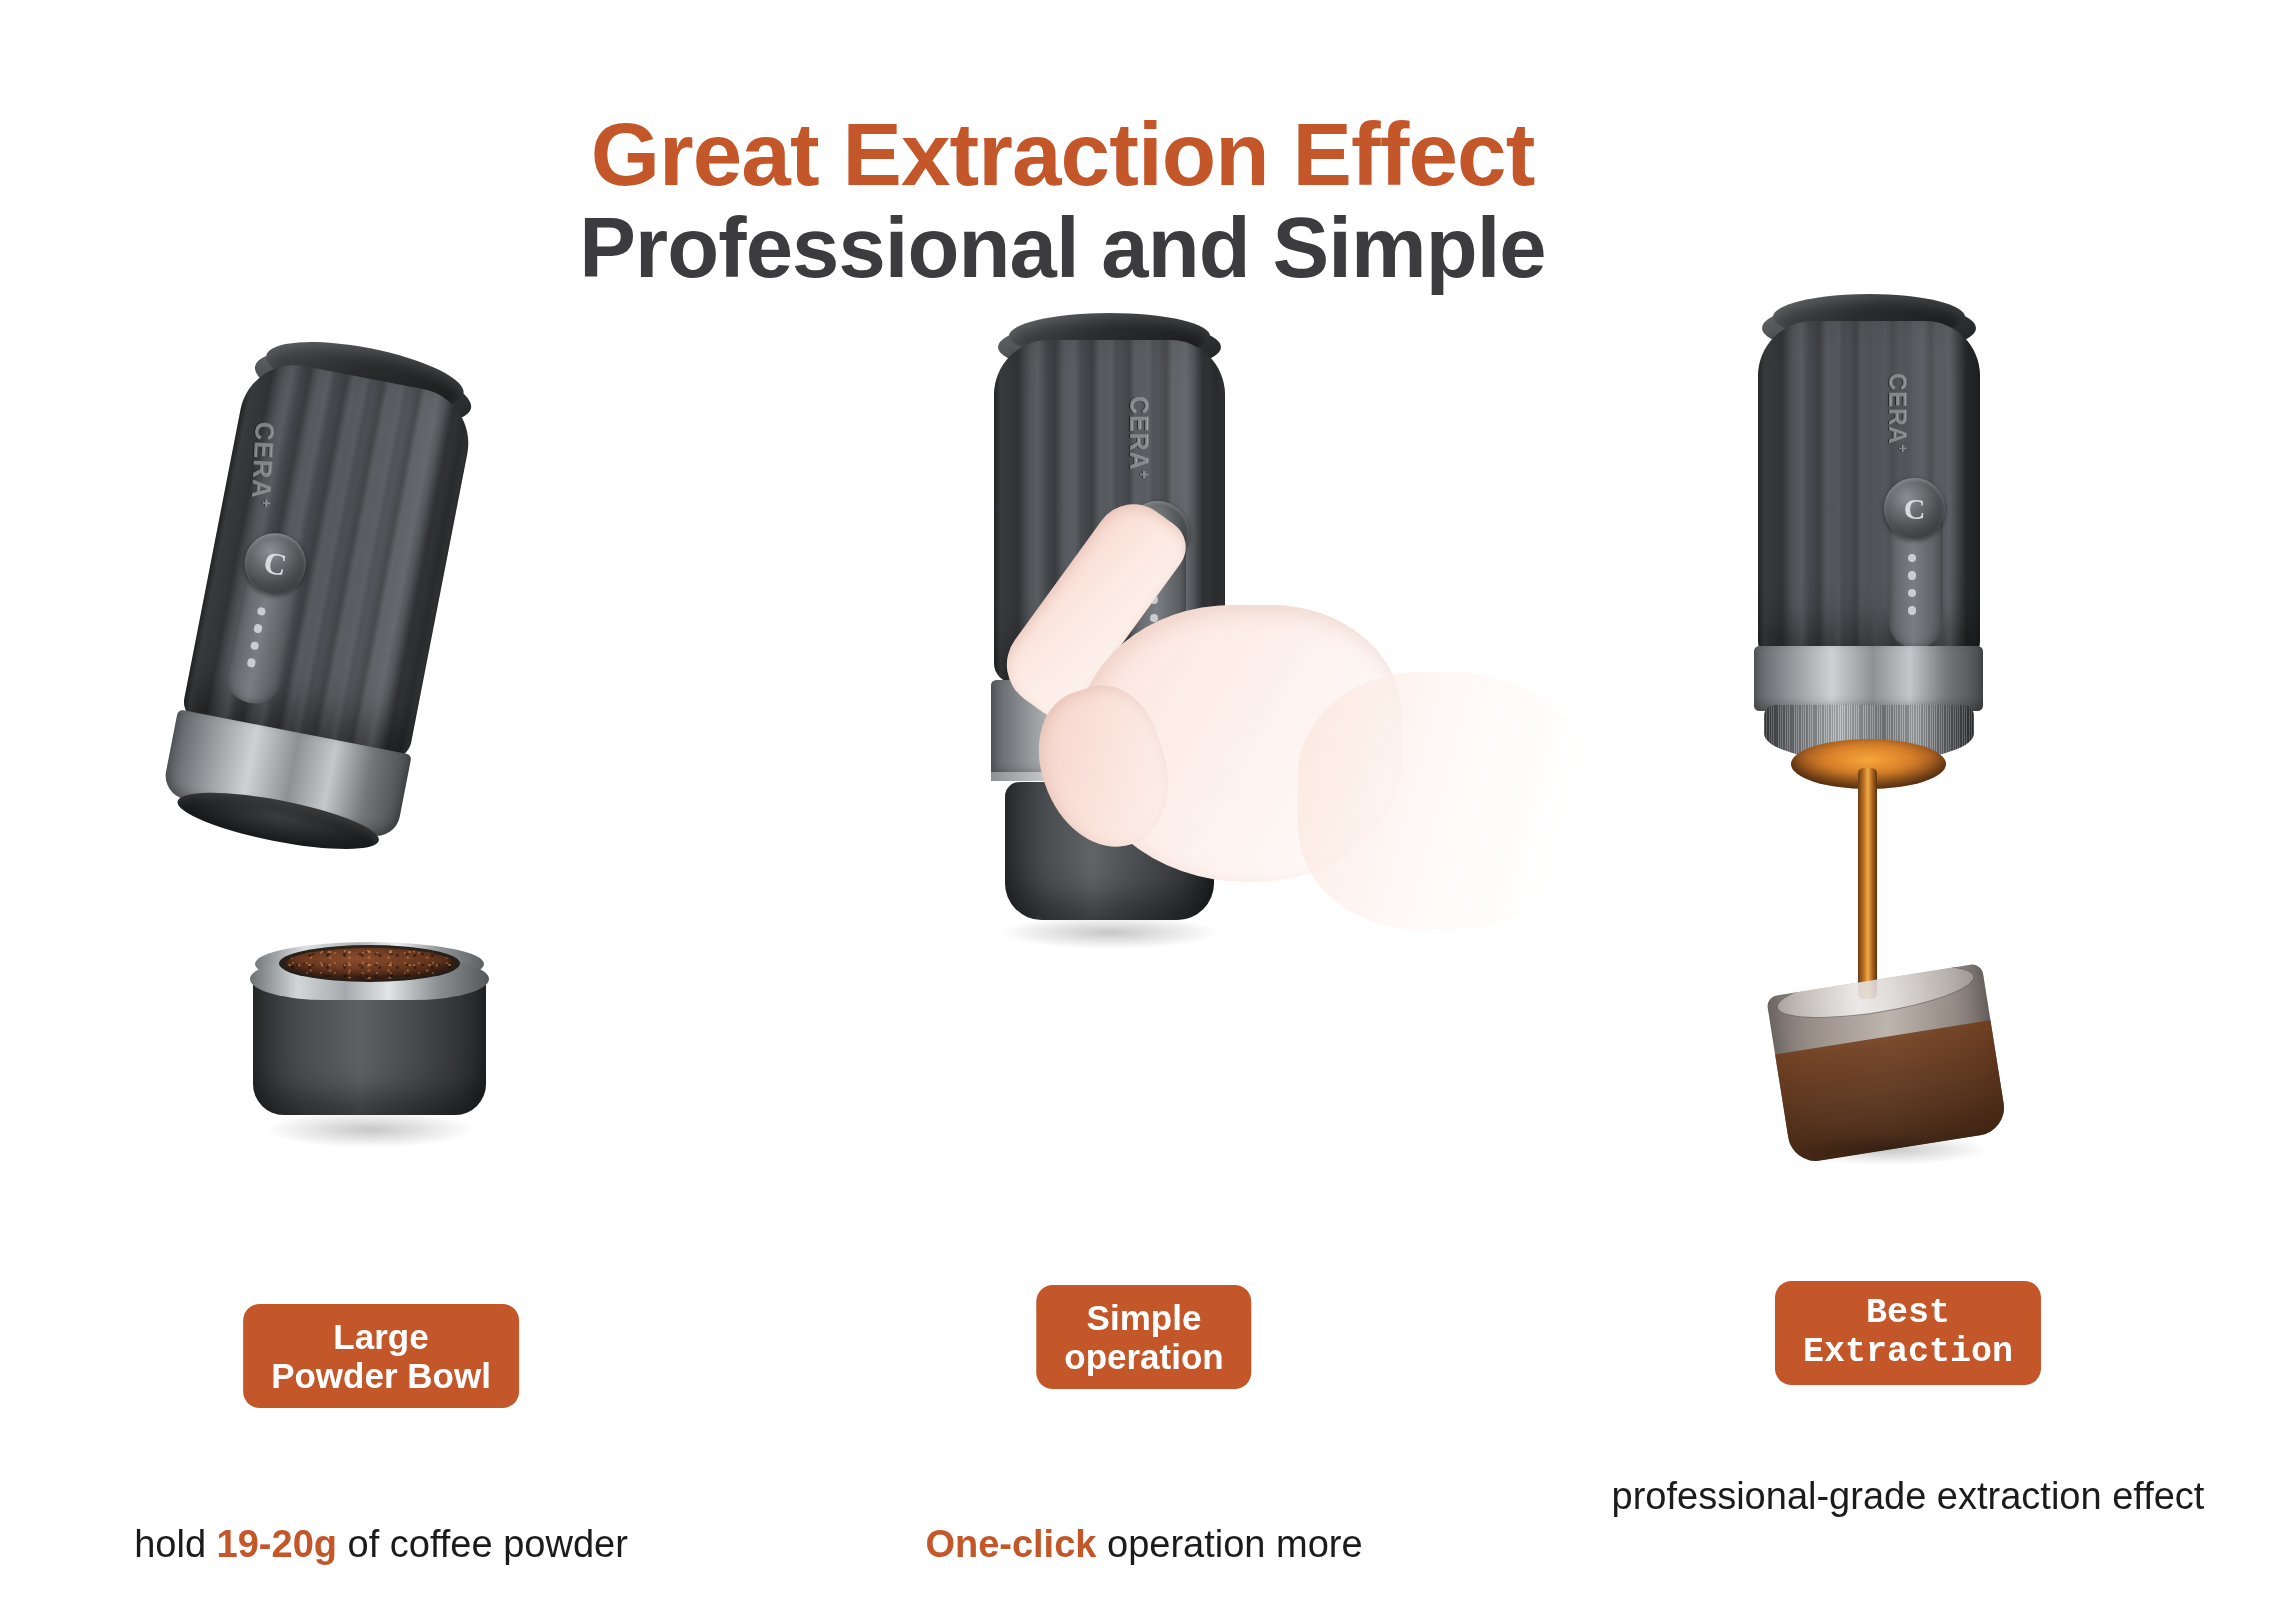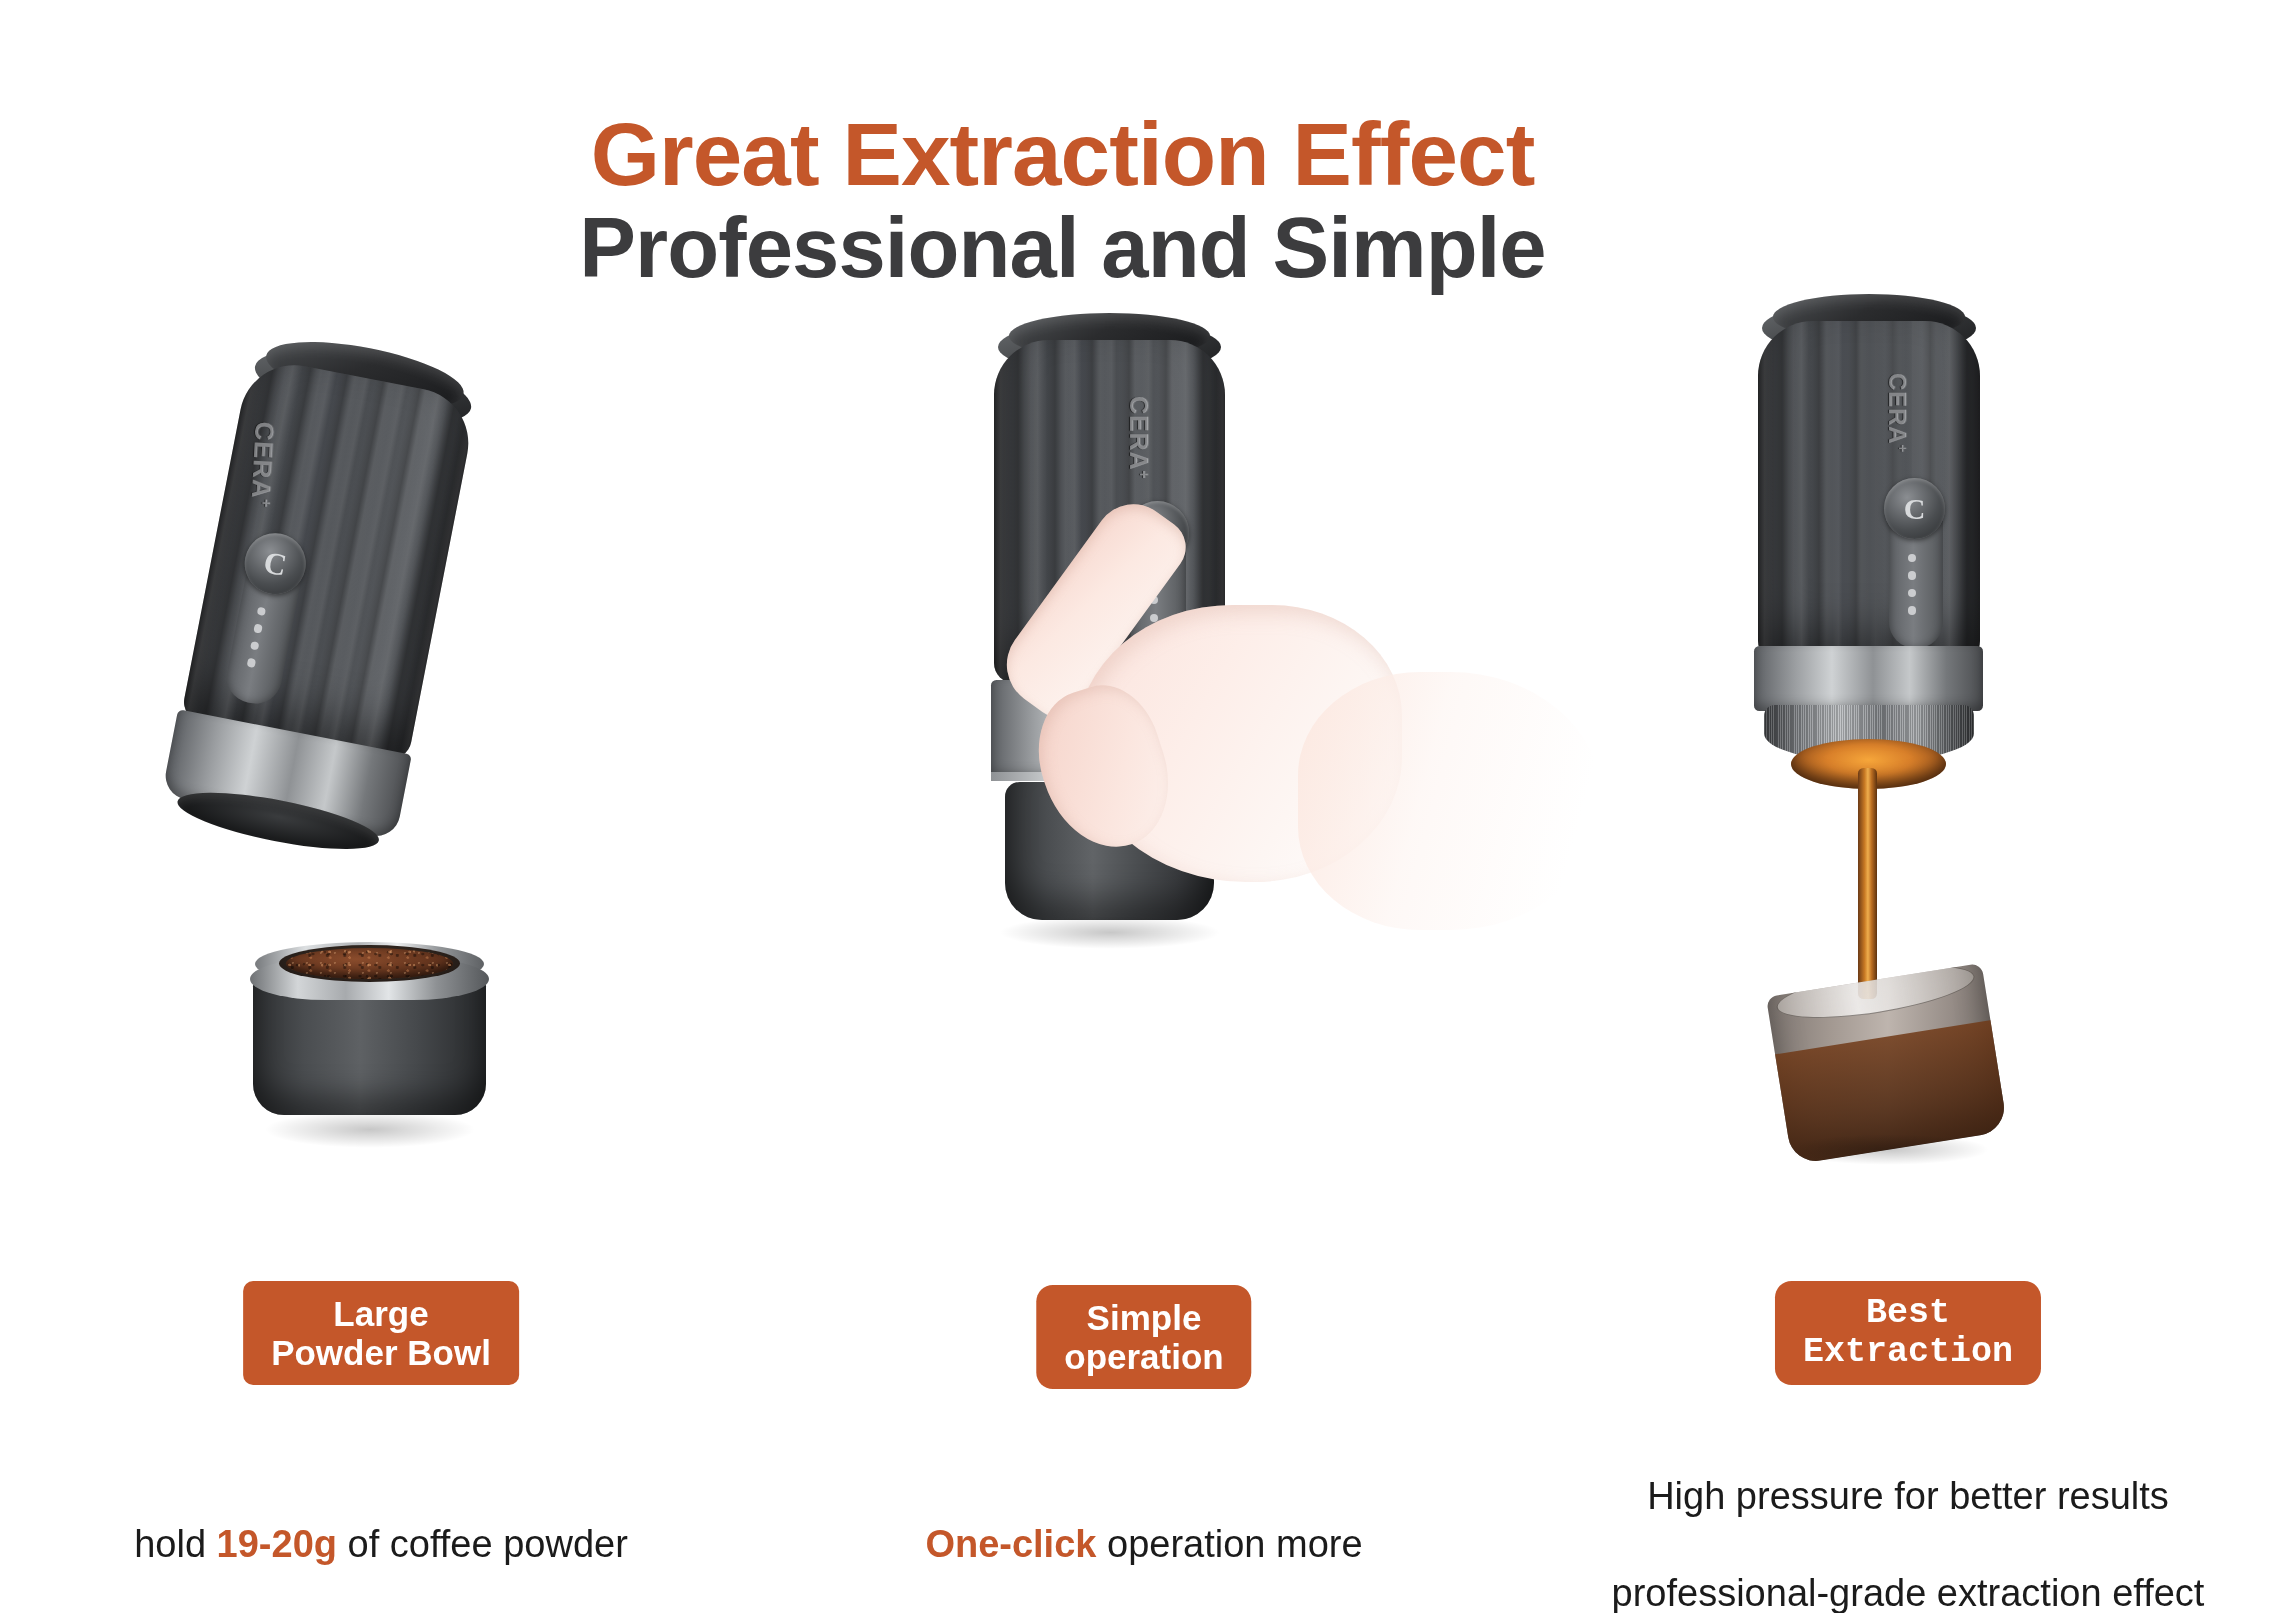--- a/index.html
+++ b/index.html
@@ -330,21 +330,21 @@
       <div class="bowl" style="left:253px;top:572px;width:233px;height:212px;">
         <div class="bowl-ring2"></div>
         <div class="bowl-body"></div>
         <div class="bowl-ring"></div>
         <div class="bowl-inner"></div>
         <div class="coffee-grounds"></div>
       </div>
       <div class="shadow-soft" style="left:264px;top:760px;width:212px;height:37px;"></div>
     </div>
 
-    <div class="badge" style="top:930px;border-radius:10px;">Large
+    <div class="badge" style="top:953px;">Large
 Powder Bowl</div>
 
     <div class="caption" style="top:1072px;">
       <span class="cap-line">
         <span>hold </span><span class="hl">19-20g</span><span> of coffee powder</span>
       </span>
       
       
     </div>
   </div>
@@ -441,19 +441,18 @@
         <div class="liquid"></div>
         <div class="rim"></div>
       </div>
       <div class="shadow-soft" style="left:260px;top:783px;width:203px;height:31px;"></div>
     </div>
 
     <div class="badge" style="top:930px;font-family:Liberation Mono, monospace;">Best
 Extraction</div>
 
     <div class="caption" style="top:1072px;">
-      <span class="cap-line">High pressure for better results</span>
       <span class="cap-line">professional-grade extraction effect</span>
     </div>
   </div>
 
 </div>
 
 
 </body></html>

